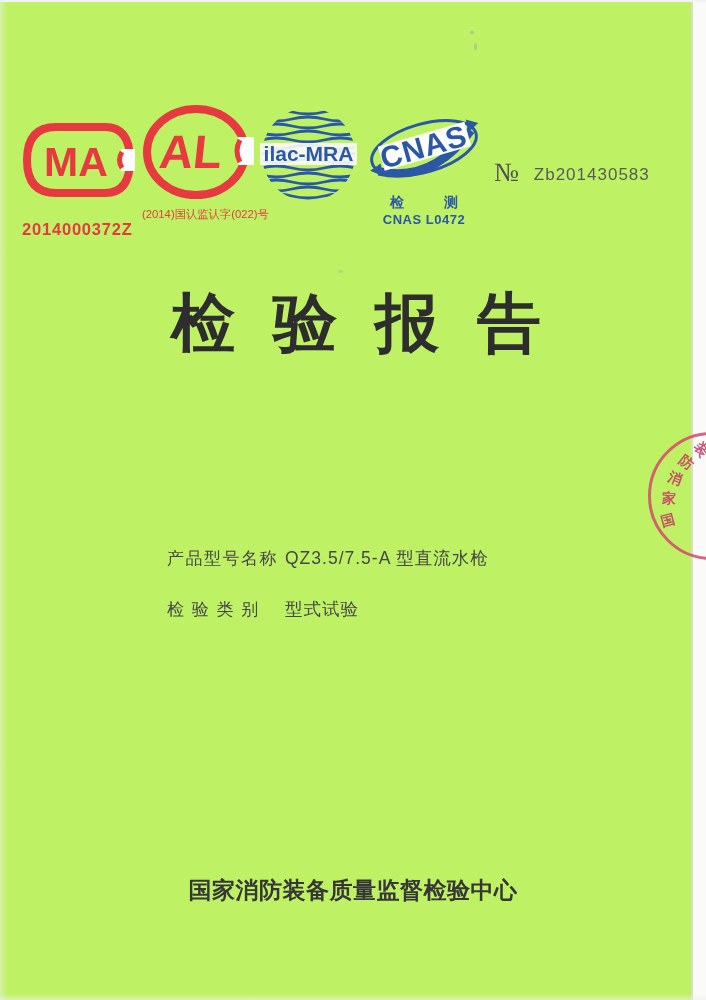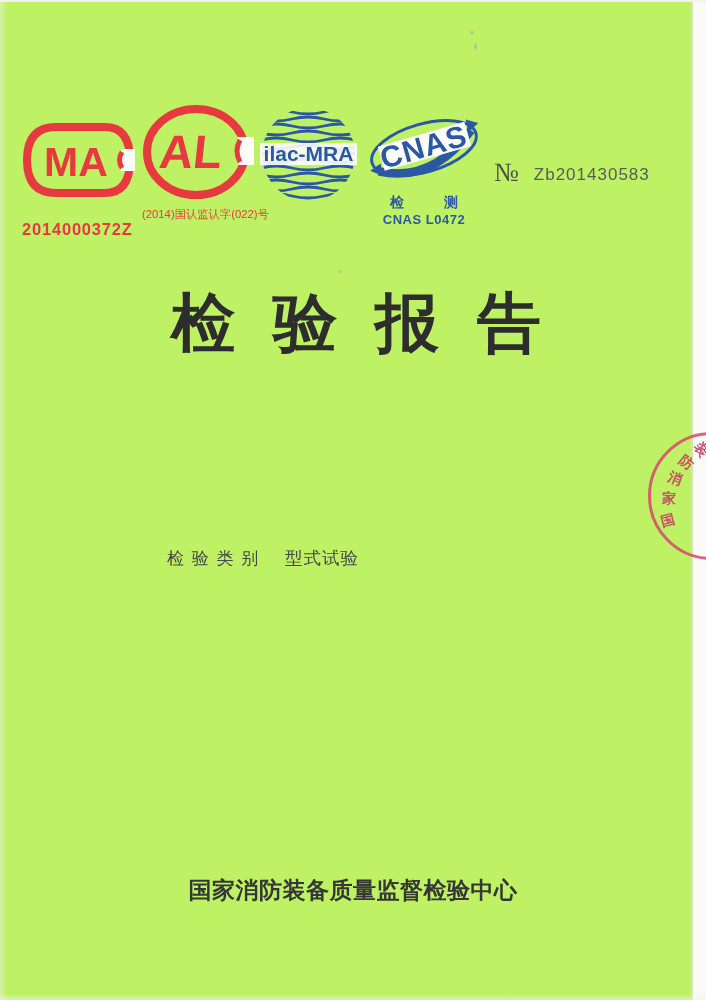--- a/index.html
+++ b/index.html
@@ -146,20 +146,24 @@
     <div class="stamp-circle"></div>
     <span class="stamp-char sc0">国</span>
     <span class="stamp-char sc1">家</span>
     <span class="stamp-char sc2">消</span>
     <span class="stamp-char sc3">防</span>
     <span class="stamp-char sc4">装</span>
   </div>
 
   <div class="fields">
     <div class="field-row">
+      <span class="field-label">产品型号名称</span>
+      <span class="field-value">QZ3.5/7.5-A 型直流水枪</span>
+    </div>
+    <div class="field-row">
       <span class="field-label">检 验 类 别</span>
       <span class="field-value">型式试验</span>
     </div>
   </div>
 
   <div class="footer">国家消防装备质量监督检验中心</div>
 
 </div>
 
 </body></html>

